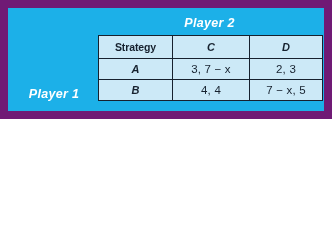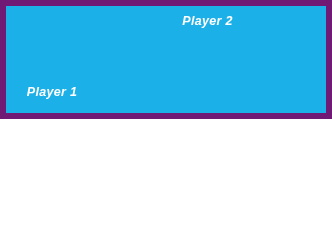--- a/index.html
+++ b/index.html
@@ -6,21 +6,21 @@
     margin: 0;
     padding: 0;
     background: #ffffff;
   }
   #figure {
     position: relative;
     width: 332px;
     height: 119px;
     box-sizing: border-box;
     background: #1cb0e8;
-    border: 6px solid #701a75;
+    border: 8px solid #701a75;
     overflow: hidden;
     font-family: "Liberation Sans", sans-serif;
   }
   
   #player2-label {
     position: absolute;
     left: 90px;
     top: 4px;
     width: 223px;
     height: 22px;
@@ -103,14 +103,40 @@
 </style>
 </head>
 <body>
 
 <div id="figure">
 
   <div id="player2-label">Player 2</div>
 
   <div id="player1-label">Player 1</div>
 
+  <table id="payoff-matrix">
+    <colgroup>
+      <col class="c-strategy">
+      <col class="c-col1">
+      <col class="c-col2">
+    </colgroup>
+    <thead>
+      <tr>
+        <th class="corner-head">Strategy</th>
+        <th>C</th>
+        <th>D</th>
+      </tr>
+    </thead>
+    <tbody>
+      <tr>
+        <td class="row-label">A</td>
+        <td class="payoff-cell">3, 7 − x</td>
+        <td class="payoff-cell">2, 3</td>
+      </tr>
+      <tr>
+        <td class="row-label">B</td>
+        <td class="payoff-cell">4, 4</td>
+        <td class="payoff-cell">7 − x, 5</td>
+      </tr>
+    </tbody>
+  </table>
 
 </div>
 
 </body></html>

